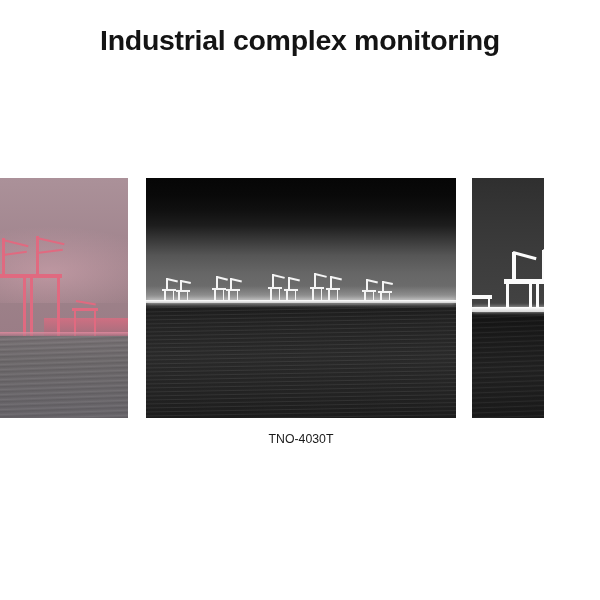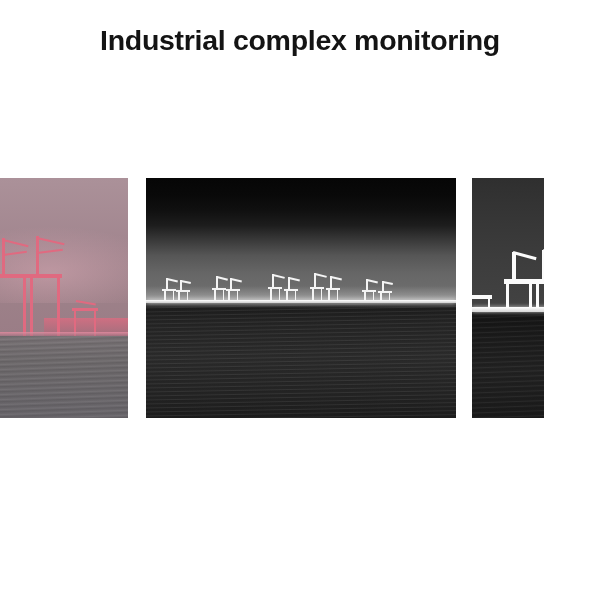--- a/index.html
+++ b/index.html
@@ -363,20 +363,21 @@
               <div class="leg r" style="height:11px; width:1.5px;"></div>
               <div class="beam" style="bottom:10px; height:2px;"></div>
               <div class="mast" style="left:4px; bottom:10px; height:12px; width:2px;"></div>
               <div class="boom" style="left:5px; bottom:20px; width:10px; transform:rotate(12deg);"></div>
             </div>
           </div>
           <div class="dock"></div>
         </div>
       </div>
       <div class="caption">
+        <div>TNO-4030T</div>
       </div>
     </div>
 
     <div class="card card-right">
       <div class="thumb">
         <div class="scene sc-dark">
           <div class="sky"></div>
           <div class="sea">
             <div class="ripples"></div>
           </div>

